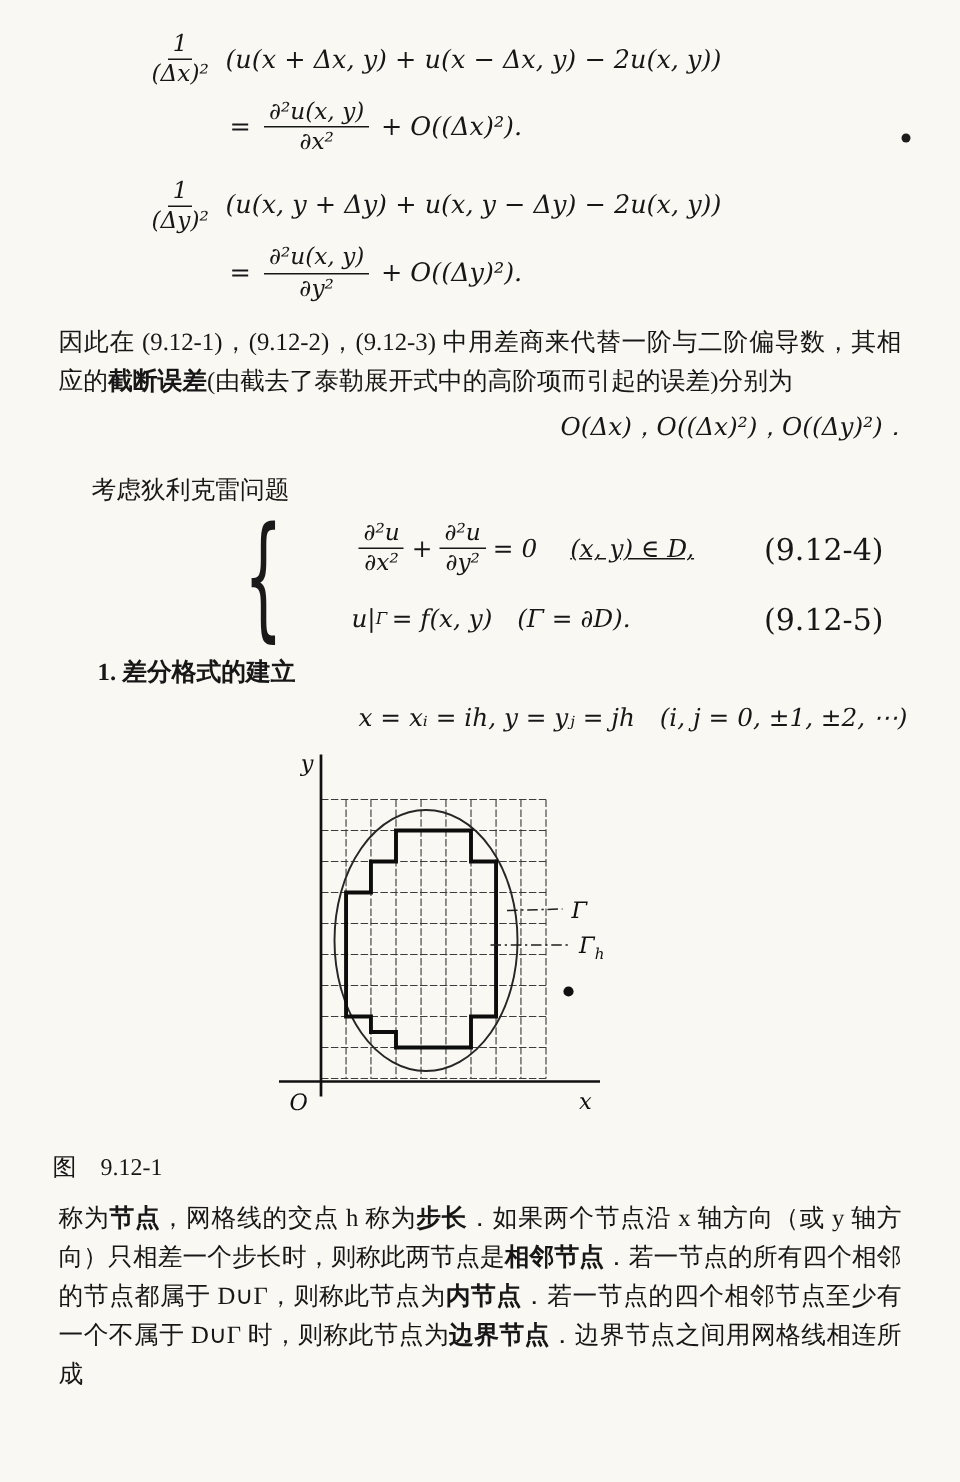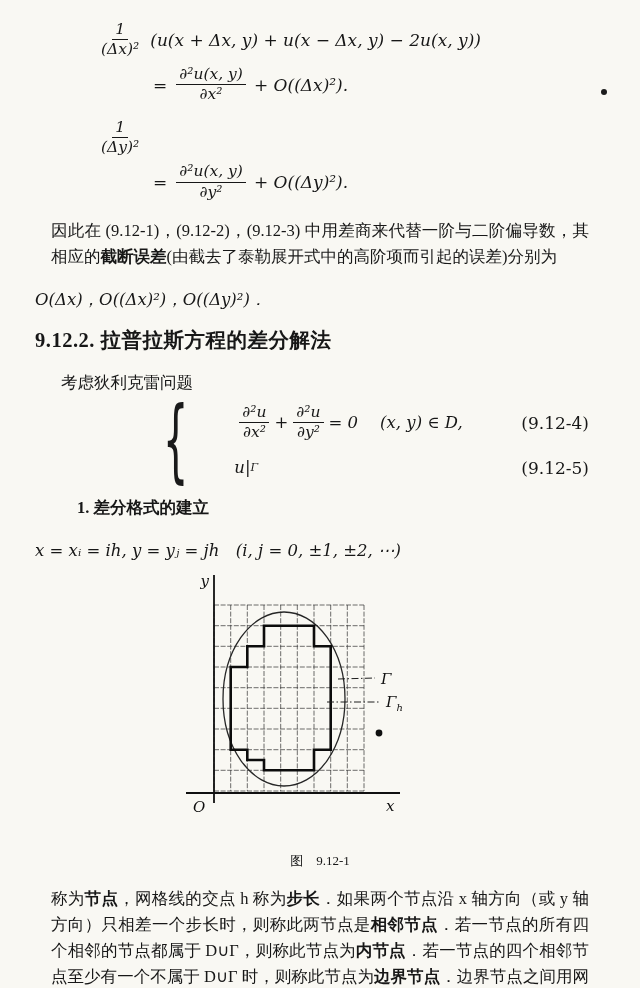--- a/index.html
+++ b/index.html
@@ -11,51 +11,51 @@
   .eqline{display:flex;align-items:center;font-size:17px;font-family:"DejaVu Serif",serif;font-style:italic;}
   .l1{margin-left:58px;}
   .l2{margin-left:118px;margin-top:5px;margin-bottom:13px;}
   .frac{display:inline-flex;flex-direction:column;align-items:center;font-size:15.5px;line-height:1.25;margin:0 5px;font-style:italic;}
   .frac .num{border-bottom:1.3px solid #171717;padding:0 3px;}
   .frac .den{padding:0 3px;}
   .mrest{margin-left:3px;}
   .meq{margin-right:4px;}
 
   
-  .para{font-size:16.5px;line-height:26px;text-align:justify;margin:16px;}
+  .para{font-size:16.5px;line-height:26px;text-align:justify;margin:4px;}
   .b{font-weight:700;}
-  .center-line{text-align:left;font-size:16.5px;line-height:27px;
+  .center-line{text-align:right;font-size:16.5px;line-height:27px;
                font-family:"DejaVu Serif",serif;font-style:italic;}
   .section-heading{font-size:20.5px;font-weight:700;margin:13px 0 12px;letter-spacing:0.5px;}
   .sub-intro{font-weight:400;padding-left:26px;margin:16px 0 4px;}
   .item-head{font-weight:700;padding-left:26px;}
   .indent1{padding-left:26px;}
 
   
   .system{display:flex;align-items:center;margin:6px 0 10px 132px;padding-right:16px;
           font-family:"DejaVu Serif",serif;font-size:16.5px;font-style:italic;}
   .brace{font-family:"DejaVu Sans",sans-serif;font-style:normal;font-size:90px;line-height:0.85;
          transform:scaleX(0.45);transform-origin:center;margin:0 -16px 0 -20px;color:#1a1a1a;}
   .sys-rows{flex:1;display:flex;flex-direction:column;gap:15px;margin-left:6px;}
   .sys-row{display:flex;align-items:center;margin-left:40px;}
-  .cond{margin-left:22px;}
-  .sys-label{margin-left:auto;font-size:17px;font-style:normal;}
+  .cond{margin-left:22px;text-decoration:underline;}
+  .sys-label{margin-left:auto;font-size:20px;font-style:normal;}
   .sys-row sub{font-size:11px;}
 
   
   .figure-wrap{position:relative;height:270px;margin-top:6px;}
   .figure-wrap svg{position:absolute;left:102px;top:0;}
   .grid line{stroke:#3c3c3c;stroke-width:0.75;stroke-dasharray:5 1.6;}
   .axis{stroke:#101010;stroke-width:1.8;}
   .curve{fill:none;stroke:#262626;stroke-width:1.3;}
   .stair{fill:none;stroke:#0c0c0c;stroke-width:2.6;}
   .leader{stroke:#1e1e1e;stroke-width:1;stroke-dasharray:7 2.5 1.5 2.5;}
   .axlabel,.glabel{font-family:"DejaVu Serif",serif;font-style:italic;font-size:15px;fill:#101010;}
   .pt{fill:#101010;}
-  .caption{text-align:center;font-size:13px;margin:12px 0 10px;}
+  .caption{text-align:left;font-size:16px;margin:0 0 10px;}
   .margin-dot{position:absolute;left:601px;top:89px;width:6px;height:6px;border-radius:50%;background:#1c1c1c;}
 </style>
 </head>
 <body>
 
 <div class="sheet">
   <div class="page">
 
     <div>
       <div class="eqline l1">
@@ -74,35 +74,35 @@
         <span class="mrest">+ O((Δx)²).</span>
       </div>
     </div>
 
     <div>
       <div class="eqline l1">
         <span class="frac">
           <span class="num">1</span>
           <span class="den">(Δy)²</span>
         </span>
+        <span class="mrest">(u(x, y + Δy) + u(x, y − Δy) − 2u(x, y))</span>
       </div>
       <div class="eqline l2">
         <span class="meq">=</span>
         <span class="frac">
           <span class="num">∂²u(x, y)</span>
           <span class="den">∂y²</span>
         </span>
         <span class="mrest">+ O((Δy)²).</span>
       </div>
     </div>
 
     <p class="para"><span>因此在 (9.12-1)，(9.12-2)，(9.12-3) 中用差商来代替一阶与二阶偏导数，其相应的</span><span class="b">截断误差</span><span>(由截去了泰勒展开式中的高阶项而引起的误差)分别为</span></p>
     <div class="center-line">O(Δx)，O((Δx)²)，O((Δy)²)．</div>
 
-    <h2 class="section-heading">9.12.2. 拉普拉斯方程的差分解法</h2>
     <p class="para sub-intro">考虑狄利克雷问题</p>
 
     <div class="system">
       <span class="brace">{</span>
       <div class="sys-rows">
         <div class="sys-row">
           <span class="frac">
             <span class="num">∂²u</span>
             <span class="den">∂x²</span>
           </span>
@@ -112,20 +112,21 @@
             <span class="den">∂y²</span>
           </span>
           <span>= 0</span>
           <span class="cond">(x, y) ∈ D,</span>
           <span class="sys-label">(9.12-4)</span>
         </div>
         <div class="sys-row">
           <span>u</span>
             <span>|</span>
             <sub>Γ</sub>
+          <span class="mrest">= f(x, y)　(Γ = ∂D).</span>
           <span class="sys-label">(9.12-5)</span>
         </div>
       </div>
     </div>
 
     <p class="para item-head">1. 差分格式的建立</p>
     <div class="center-line">x = xᵢ = ih,  y = yⱼ = jh　(i, j = 0, ±1, ±2, ⋯)</div>
 
     <div class="figure-wrap">
       <svg width="280" height="270" viewBox="0 0 280 270">

